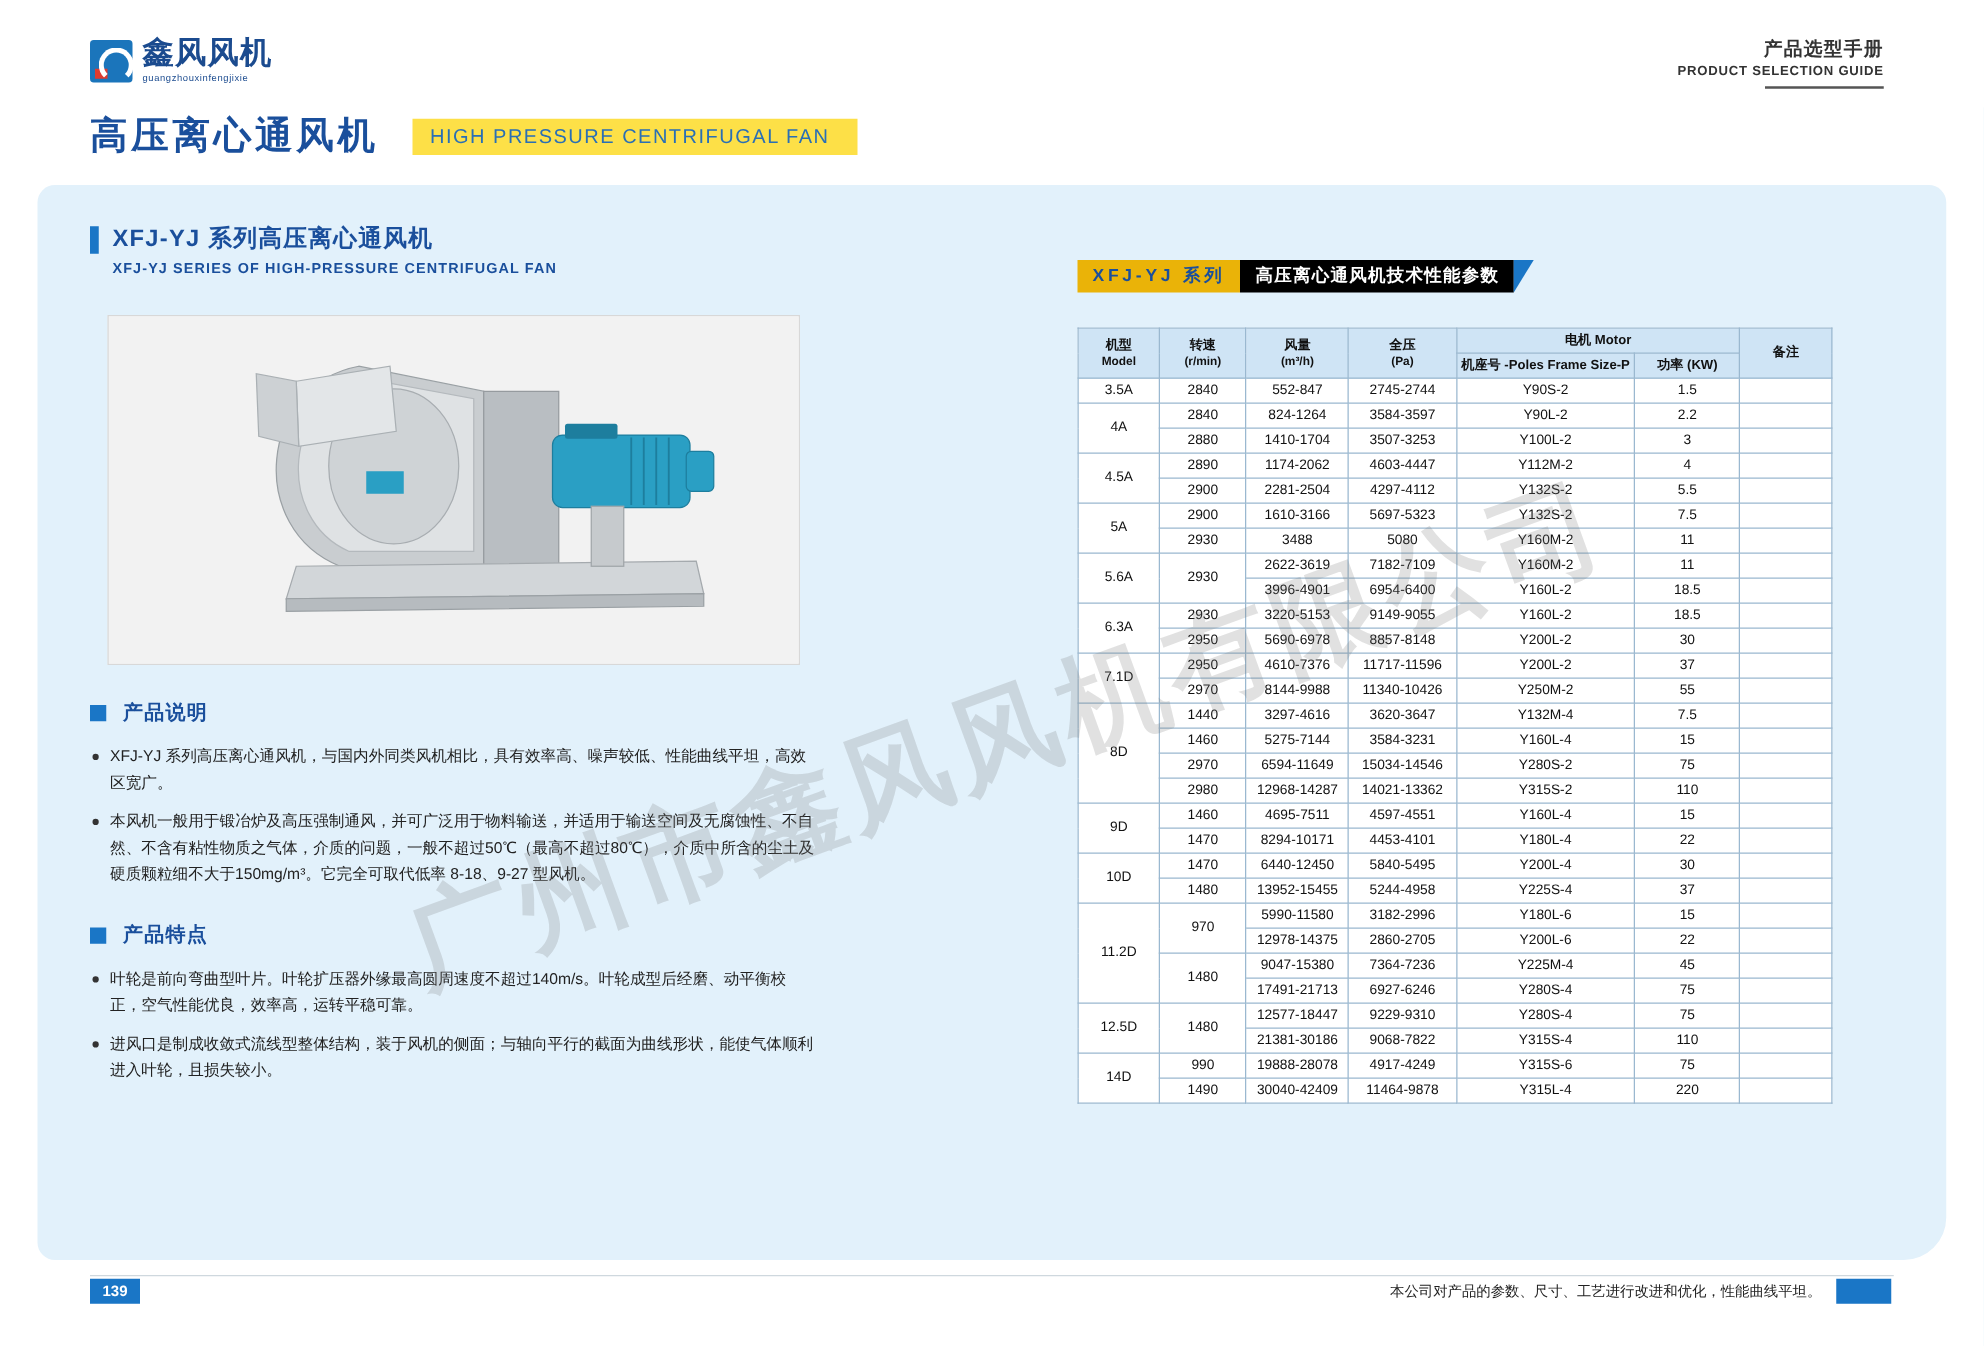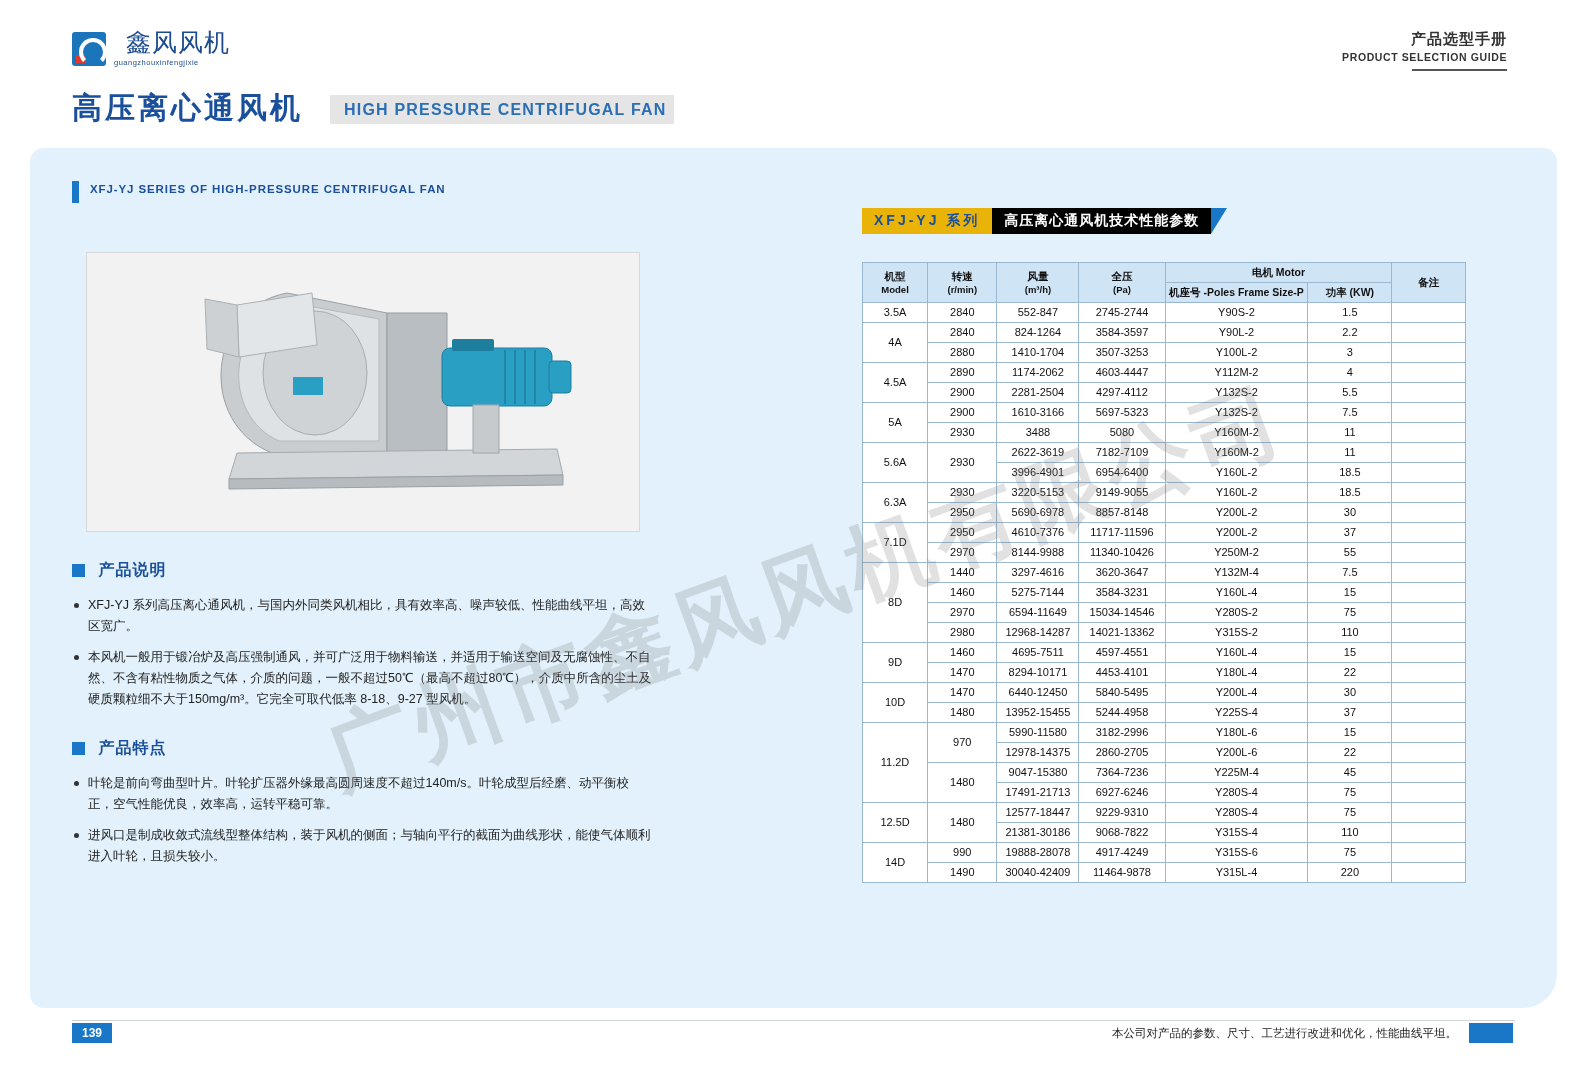--- a/index.html
+++ b/index.html
@@ -20,37 +20,37 @@
     width:34px; height:34px; background:#1b75bb; border-radius:3px;
     position:relative;
   }
   .logo-mark:after{
     content:""; position:absolute; left:7px; top:6px; width:20px; height:20px;
     border:4px solid #fff; border-radius:50%; border-bottom-color:transparent;
   }
   .logo-mark:before{
     content:""; position:absolute; left:4px; bottom:3px; width:10px; height:8px; background:#e03a2f;
   }
-  .logo-text-cn { font-size:25px; font-weight:normal; color:#1b4b8f; letter-spacing:1px; line-height:1;margin-left:12px; }
+  .logo-text-cn { font-size:25px; font-weight:bold; color:#1b4b8f; letter-spacing:1px; line-height:1; }
   .logo-text-en { font-size:7.5px; color:#1b4b8f; letter-spacing:.5px; margin-top:3px; }
 
   .header-right { position:absolute; right:80px; top:30px; text-align:right; }
   .hr-cn { font-size:15px; color:#333; letter-spacing:1px; font-weight:bold; }
   .hr-en { font-size:10.5px; color:#333; letter-spacing:.6px; font-weight:bold; margin-top:2px;}
   .hr-rule { width:95px; height:2px; background:#555; margin-top:6px; margin-left:auto; }
 
   .title-bar { position:absolute; left:0; top:86px; width:100%; height:58px; }
   .title-cn {
     position:absolute; left:72px; top:2px;
     font-size:30px; font-weight:bold; color:#1a4f9c; letter-spacing:3px;
   }
   .title-en {
     position:absolute; left:330px; top:9px;
-    background:#e5e5e5; color:#2a6fb5; font-size:16px; letter-spacing:1.2px;
-    padding:6px 7px 5px 14px; font-weight:bold;
+    background:#fde047; color:#2a6fb5; font-size:16px; letter-spacing:1.2px;
+    padding:6px 22px 5px 14px; font-weight:normal;
   }
 
   
   .panel {
     position:absolute; left:30px; top:148px; width:1527px; height:860px;
     background:#e2f1fb;
     border-radius:14px 14px 34px 14px;
   }
 
   
@@ -148,20 +148,21 @@
 
   <div class="title-bar">
     <div class="title-cn">高压离心通风机</div>
     <div class="title-en">HIGH PRESSURE CENTRIFUGAL FAN</div>
   </div>
 
   <div class="panel"></div>
 
   <div class="sec-title">
     <div class="bar"></div>
+    <div class="cn">XFJ-YJ 系列高压离心通风机</div>
     <div class="en">XFJ-YJ SERIES OF HIGH-PRESSURE CENTRIFUGAL FAN</div>
   </div>
 
   <div class="photo">
     <svg width="552" height="278" viewBox="0 0 552 278">
       <rect width="552" height="278" fill="#f2f2f2"></rect>
 
       <path d="M200 40 C120 55 110 170 185 200 L300 200 L300 60 Z" fill="#c9cdd0" stroke="#9aa0a4"></path>
       <path d="M205 50 C140 66 133 162 192 188 L292 188 L292 66 Z" fill="#dfe2e4" stroke="#b4b9bd"></path>
       <ellipse cx="228" cy="120" rx="52" ry="62" fill="#cfd3d6" stroke="#a8adb1"></ellipse>

